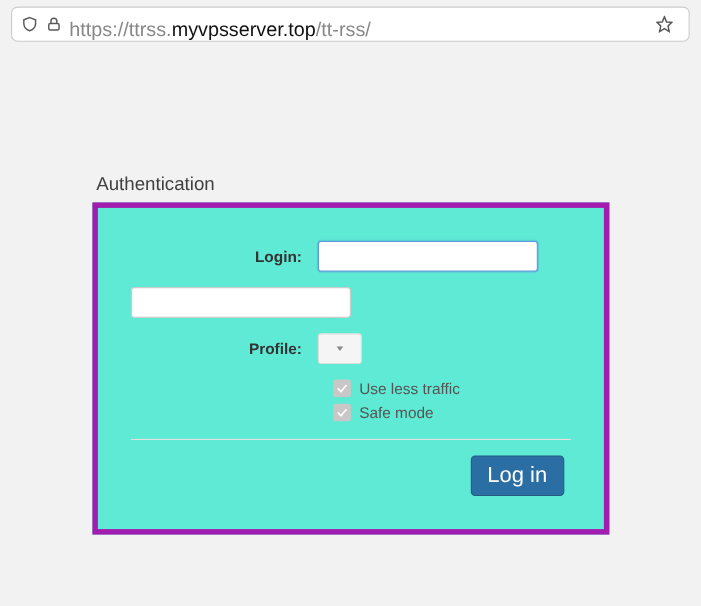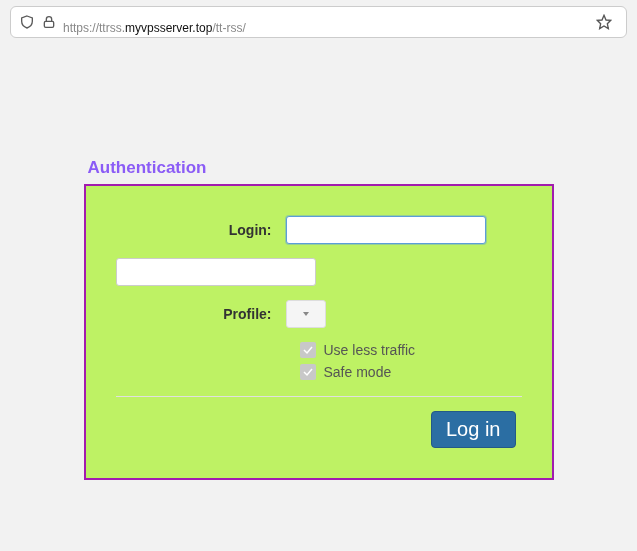--- a/index.html
+++ b/index.html
@@ -23,42 +23,42 @@
     padding: 0 8px;
   }
   .addrbar .icon {
     width: 16px; height: 16px;
     display:flex; align-items:center; justify-content:center;
     margin-right: 6px;
     color:#5a5a5a;
   }
   .addrbar .url {
     flex: 1;
-    font-size: 12px;
+    font-size: 18px;
     color: #888;
     white-space: nowrap;
     margin-top: 11px;
   }
   .addrbar .url .strong { color:#111; }
   .addrbar .star { color:#555; }
 
   .page {
     padding: 120px 40px 0 40px;
   }
   .panel-wrap { width: 470px; margin: 0 auto; }
   .panel-title {
-    color:#8b5cf6;
-    font-weight:bold;
+    color:#404040;
+    font-weight:normal;
     font-size:17px;
     margin-bottom:6px;
     padding-left:4px;
   }
   .panel {
-    background:#bef264;
-    border:2px solid #a21caf;
+    background:#5eead4;
+    border:5px solid #a21caf;
     padding: 30px 30px 30px 30px;
   }
   .row {
     display:flex;
     align-items:center;
     margin-bottom:14px;
   }
   .row .lbl {
     width:170px;
     text-align:right;

